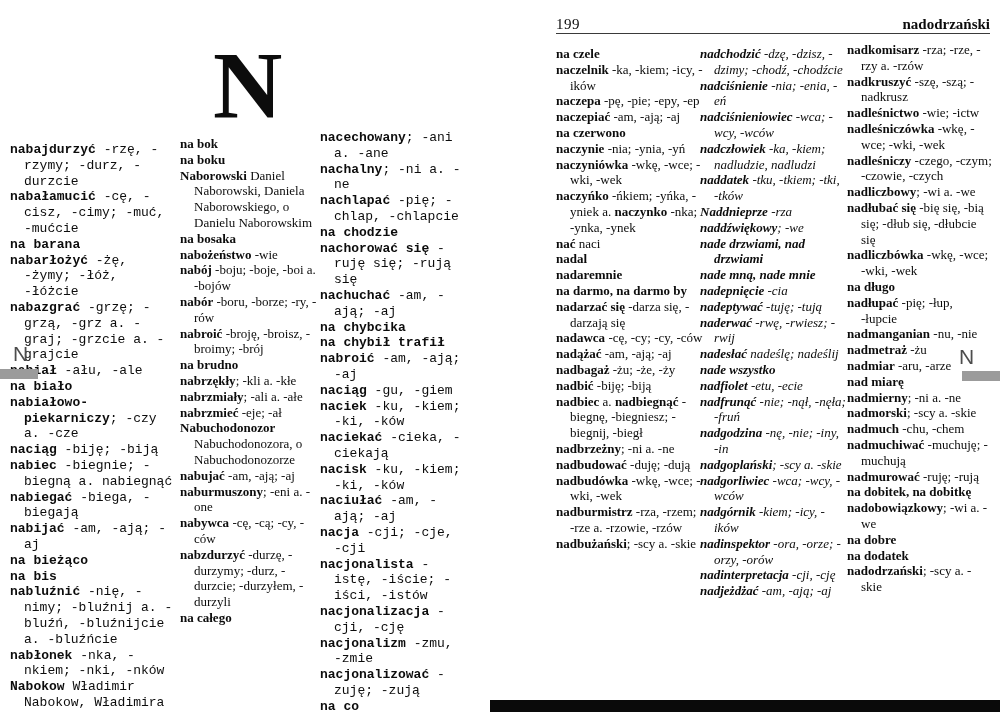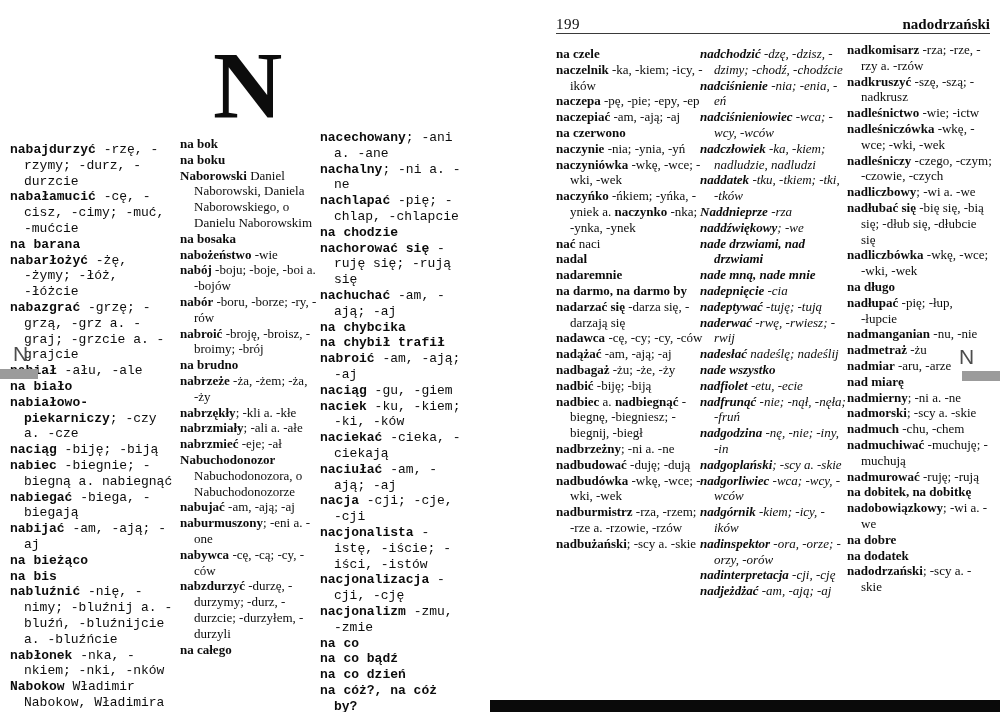--- a/index.html
+++ b/index.html
@@ -88,21 +88,20 @@
   <div class="col" style="left:180px; top:136px; width:141px;">
       <p class="entry"><span class="head">na bok</span></p>
       <p class="entry"><span class="head">na boku</span></p>
       <p class="entry"><span class="head">Naborowski</span><span class="reg"> Daniel Naborowski, Daniela Naborowskiego, o Danielu Naborowskim</span></p>
       <p class="entry"><span class="head">na bosaka</span></p>
       <p class="entry"><span class="head">nabożeństwo</span><span class="reg"> -wie</span></p>
       <p class="entry"><span class="head">nabój</span><span class="reg"> -boju; -boje, -boi a. -bojów</span></p>
       <p class="entry"><span class="head">nabór</span><span class="reg"> -boru, -borze; -ry, -rów</span></p>
       <p class="entry"><span class="head">nabroić</span><span class="reg"> -broję, -broisz, -broimy; -brój</span></p>
       <p class="entry"><span class="head">na brudno</span></p>
-      <p class="entry"><span class="head">nabrzeże</span><span class="reg"> -ża, -żem; -ża, -ży</span></p>
       <p class="entry"><span class="head">nabrzękły</span><span class="reg">; -kli a. -kłe</span></p>
       <p class="entry"><span class="head">nabrzmiały</span><span class="reg">; -ali a. -ałe</span></p>
       <p class="entry"><span class="head">nabrzmieć</span><span class="reg"> -eje; -ał</span></p>
       <p class="entry"><span class="head">Nabuchodonozor</span><span class="reg"> Nabuchodonozora, o Nabuchodonozorze</span></p>
       <p class="entry"><span class="head">nabujać</span><span class="reg"> -am, -ają; -aj</span></p>
       <p class="entry"><span class="head">naburmuszony</span><span class="reg">; -eni a. -one</span></p>
       <p class="entry"><span class="head">nabywca</span><span class="reg"> -cę, -cą; -cy, -ców</span></p>
       <p class="entry"><span class="head">nabzdurzyć</span><span class="reg"> -durzę, -durzymy; -durz, -durzcie; -durzyłem, -durzyli</span></p>
       <p class="entry"><span class="head">na całego</span></p>
     </div>
@@ -112,25 +111,27 @@
       <p class="entry"><span class="head">nachlapać</span><span class="reg"> -pię; -chlap, -chlapcie</span></p>
       <p class="entry"><span class="head">na chodzie</span></p>
       <p class="entry"><span class="head">nachorować się</span><span class="reg"> -ruję się; -rują się</span></p>
       <p class="entry"><span class="head">nachuchać</span><span class="reg"> -am, -ają; -aj</span></p>
       <p class="entry"><span class="head">na chybcika</span></p>
       <p class="entry"><span class="head">na chybił trafił</span></p>
       <p class="entry"><span class="head">nabroić</span><span class="reg"> -am, -ają; -aj</span></p>
       <p class="entry"><span class="head">naciąg</span><span class="reg"> -gu, -giem</span></p>
       <p class="entry"><span class="head">naciek</span><span class="reg"> -ku, -kiem; -ki, -ków</span></p>
       <p class="entry"><span class="head">naciekać</span><span class="reg"> -cieka, -ciekają</span></p>
+      <p class="entry"><span class="head">nacisk</span><span class="reg"> -ku, -kiem; -ki, -ków</span></p>
       <p class="entry"><span class="head">naciułać</span><span class="reg"> -am, -ają; -aj</span></p>
       <p class="entry"><span class="head">nacja</span><span class="reg"> -cji; -cje, -cji</span></p>
       <p class="entry"><span class="head">nacjonalista</span><span class="reg"> -istę, -iście; -iści, -istów</span></p>
       <p class="entry"><span class="head">nacjonalizacja</span><span class="reg"> -cji, -cję</span></p>
       <p class="entry"><span class="head">nacjonalizm</span><span class="reg"> -zmu, -zmie</span></p>
+      <p class="entry"><span class="head">nacjonalizować</span><span class="reg"> -zuję; -zują</span></p>
       <p class="entry"><span class="head">na co</span></p>
       <p class="entry"><span class="head">na co bądź</span></p>
       <p class="entry"><span class="head">na co dzień</span></p>
       <p class="entry"><span class="head">na cóż?, na cóż by?</span></p>
       <p class="entry"><span class="head">na czas, na czasie</span></p>
       <p class="entry"><span class="head">na czczo</span></p>
     </div>
   <div class="col" style="left:556px; top:46px;  width:147px;">
       <p class="entry"><span class="head">na czele</span></p>
       <p class="entry"><span class="head">naczelnik</span><span class="reg"> -ka, -kiem; -icy, -ików</span></p>

